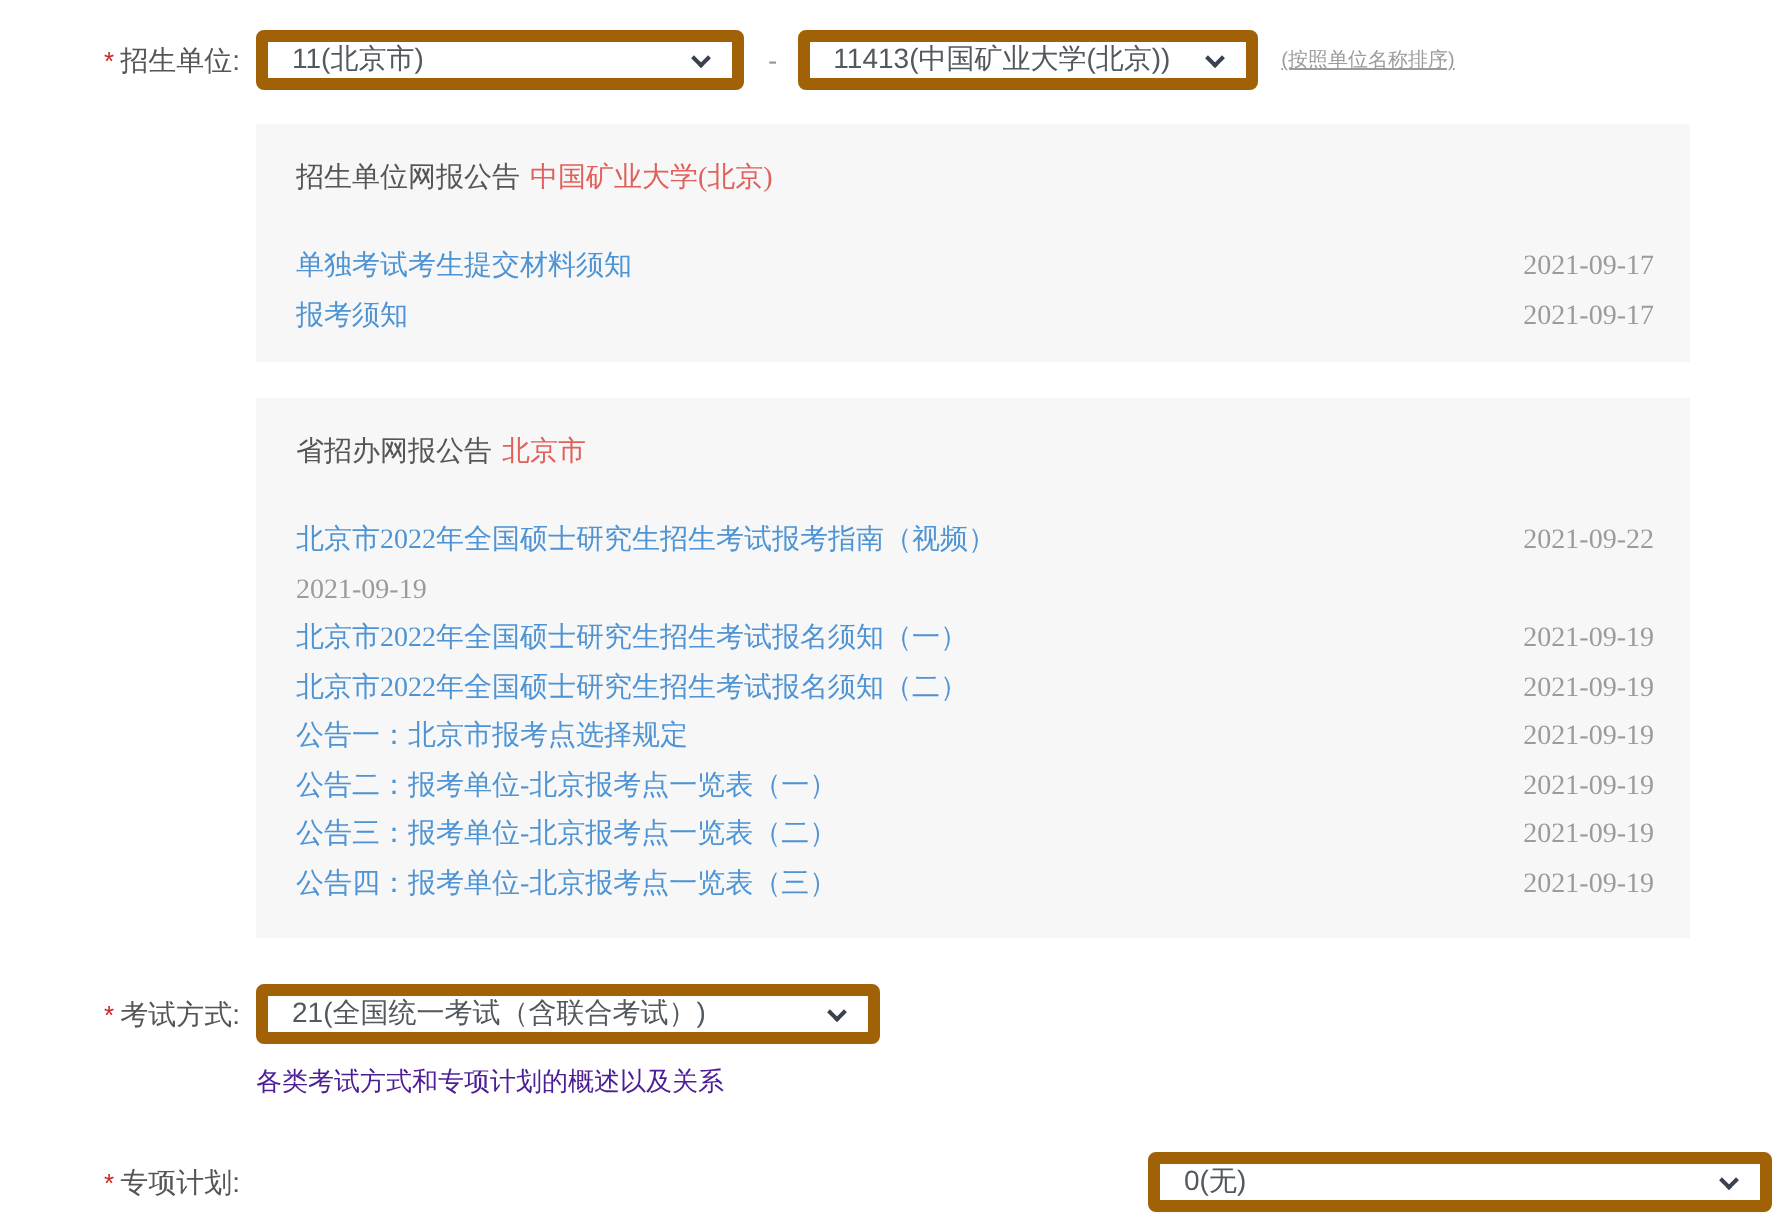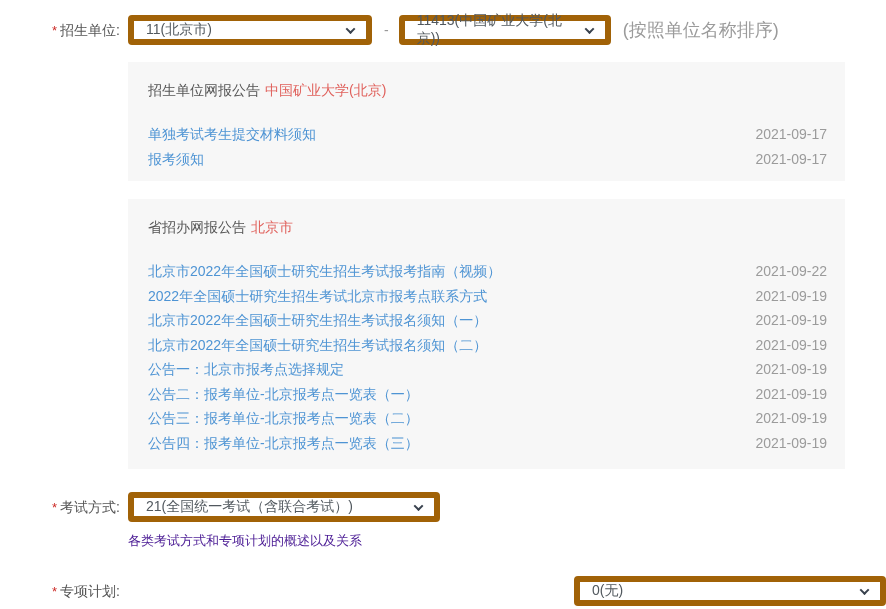--- a/index.html
+++ b/index.html
@@ -25,28 +25,29 @@
     justify-content:space-between; padding:0 12px;
     color:#51585e; cursor:pointer;
   }
   .caret {
     width:7px; height:7px;
     border-right:2px solid #39424e; border-bottom:2px solid #39424e;
     transform:rotate(45deg) translate(-1px,-1px);
     flex:0 0 auto; margin-left:10px;
   }
   .sel-province { width:244px; }
-  .sel-unit { width:212px; margin-left:10px; }
+  .sel-unit { width:230px; margin-left:10px; }
   .dash { color:#999; margin-left:12px; }
-  .hint { color:#9b9b9b; font-size:18px; margin-left:12px; }
+  .hint { color:#9b9b9b; font-size:10px; margin-left:12px;text-decoration:underline; }
   .sel-wide { width:312px;gap:38px; }
 
   .panel {
     width:717px; margin-left:128px; background:#f7f7f7;
     padding:20px 18px 10px 20px;
+    font-family:Liberation Serif, serif;
   }
   .panel-1 { margin-top:17px; }
   .panel-2 { margin-top:18px; padding-bottom:14px; }
   .panel-title { line-height:16px; margin-bottom:24px; color:#555; }
   .panel-title .hl { color:#e0615c; margin-left:5px; }
   .notice-row {
     display:flex; justify-content:space-between; align-items:center;
     line-height:24.5px;
   }
   .notice-link { color:#4e94d4; text-decoration:none; cursor:pointer; }
@@ -106,21 +107,20 @@
       <span>省招办网报公告</span><span class="hl">北京市</span>
     </div>
     <div>
 
         <div class="notice-row">
           <a class="notice-link">北京市2022年全国硕士研究生招生考试报考指南（视频）</a>
           <span class="notice-date">2021-09-22</span>
         </div>
 
         <div class="notice-row">
-          <a class="notice-link">2022年全国硕士研究生招生考试北京市报考点联系方式</a>
           <span class="notice-date">2021-09-19</span>
         </div>
 
         <div class="notice-row">
           <a class="notice-link">北京市2022年全国硕士研究生招生考试报名须知（一）</a>
           <span class="notice-date">2021-09-19</span>
         </div>
 
         <div class="notice-row">
           <a class="notice-link">北京市2022年全国硕士研究生招生考试报名须知（二）</a>

